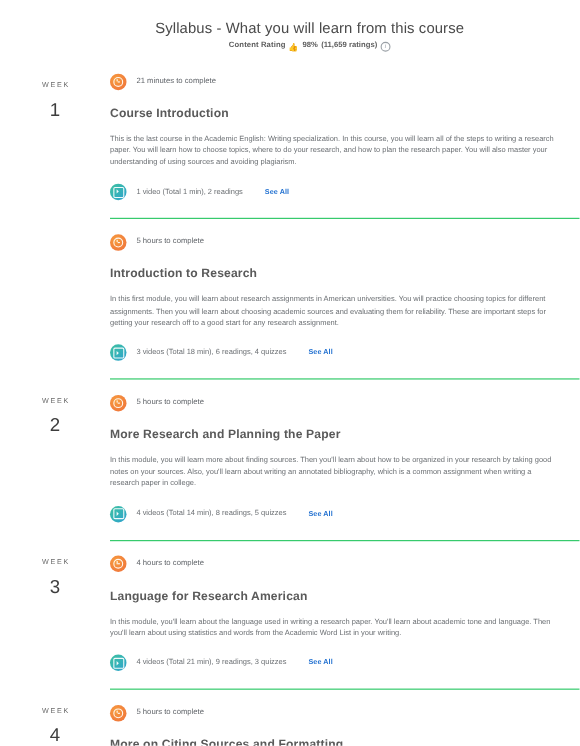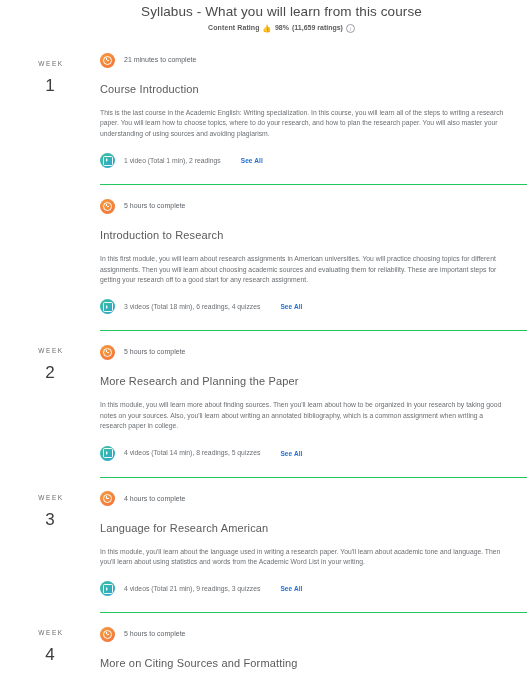--- a/index.html
+++ b/index.html
@@ -11,21 +11,21 @@
     width: 527px;
     height: 678px;
     overflow: hidden;
     font-family: "Liberation Sans", sans-serif;
     color: #3c4043;
     -webkit-font-smoothing: antialiased;
   }
 
   
   .page-header {
-    padding-top: 3px;
+    padding-top: 17px;
     text-align: center;
     margin-left: 36px;
   }
   .page-title {
     font-size: 13.5px;
     font-weight: 400;
     color: #4a4a4a;
     letter-spacing: 0.1px;
     margin: 0;
     line-height: 18px;
@@ -168,21 +168,21 @@
     background: rgba(255,255,255,0.95);
   }
   .duration-text {
     font-size: 7px;
     color: #5f6368;
     line-height: 10px;
   }
 
   .module-title {
     font-size: 11px;
-    font-weight: 400;
+    font-weight: 700;
     color: #5a5a5a;
     line-height: 16px;
     margin: 12px 0 0 0;
     letter-spacing: 0.15px;
   }
 
   .module-desc {
     font-size: 6.8px;
     color: #6b6f73;
     line-height: 10.4px;

